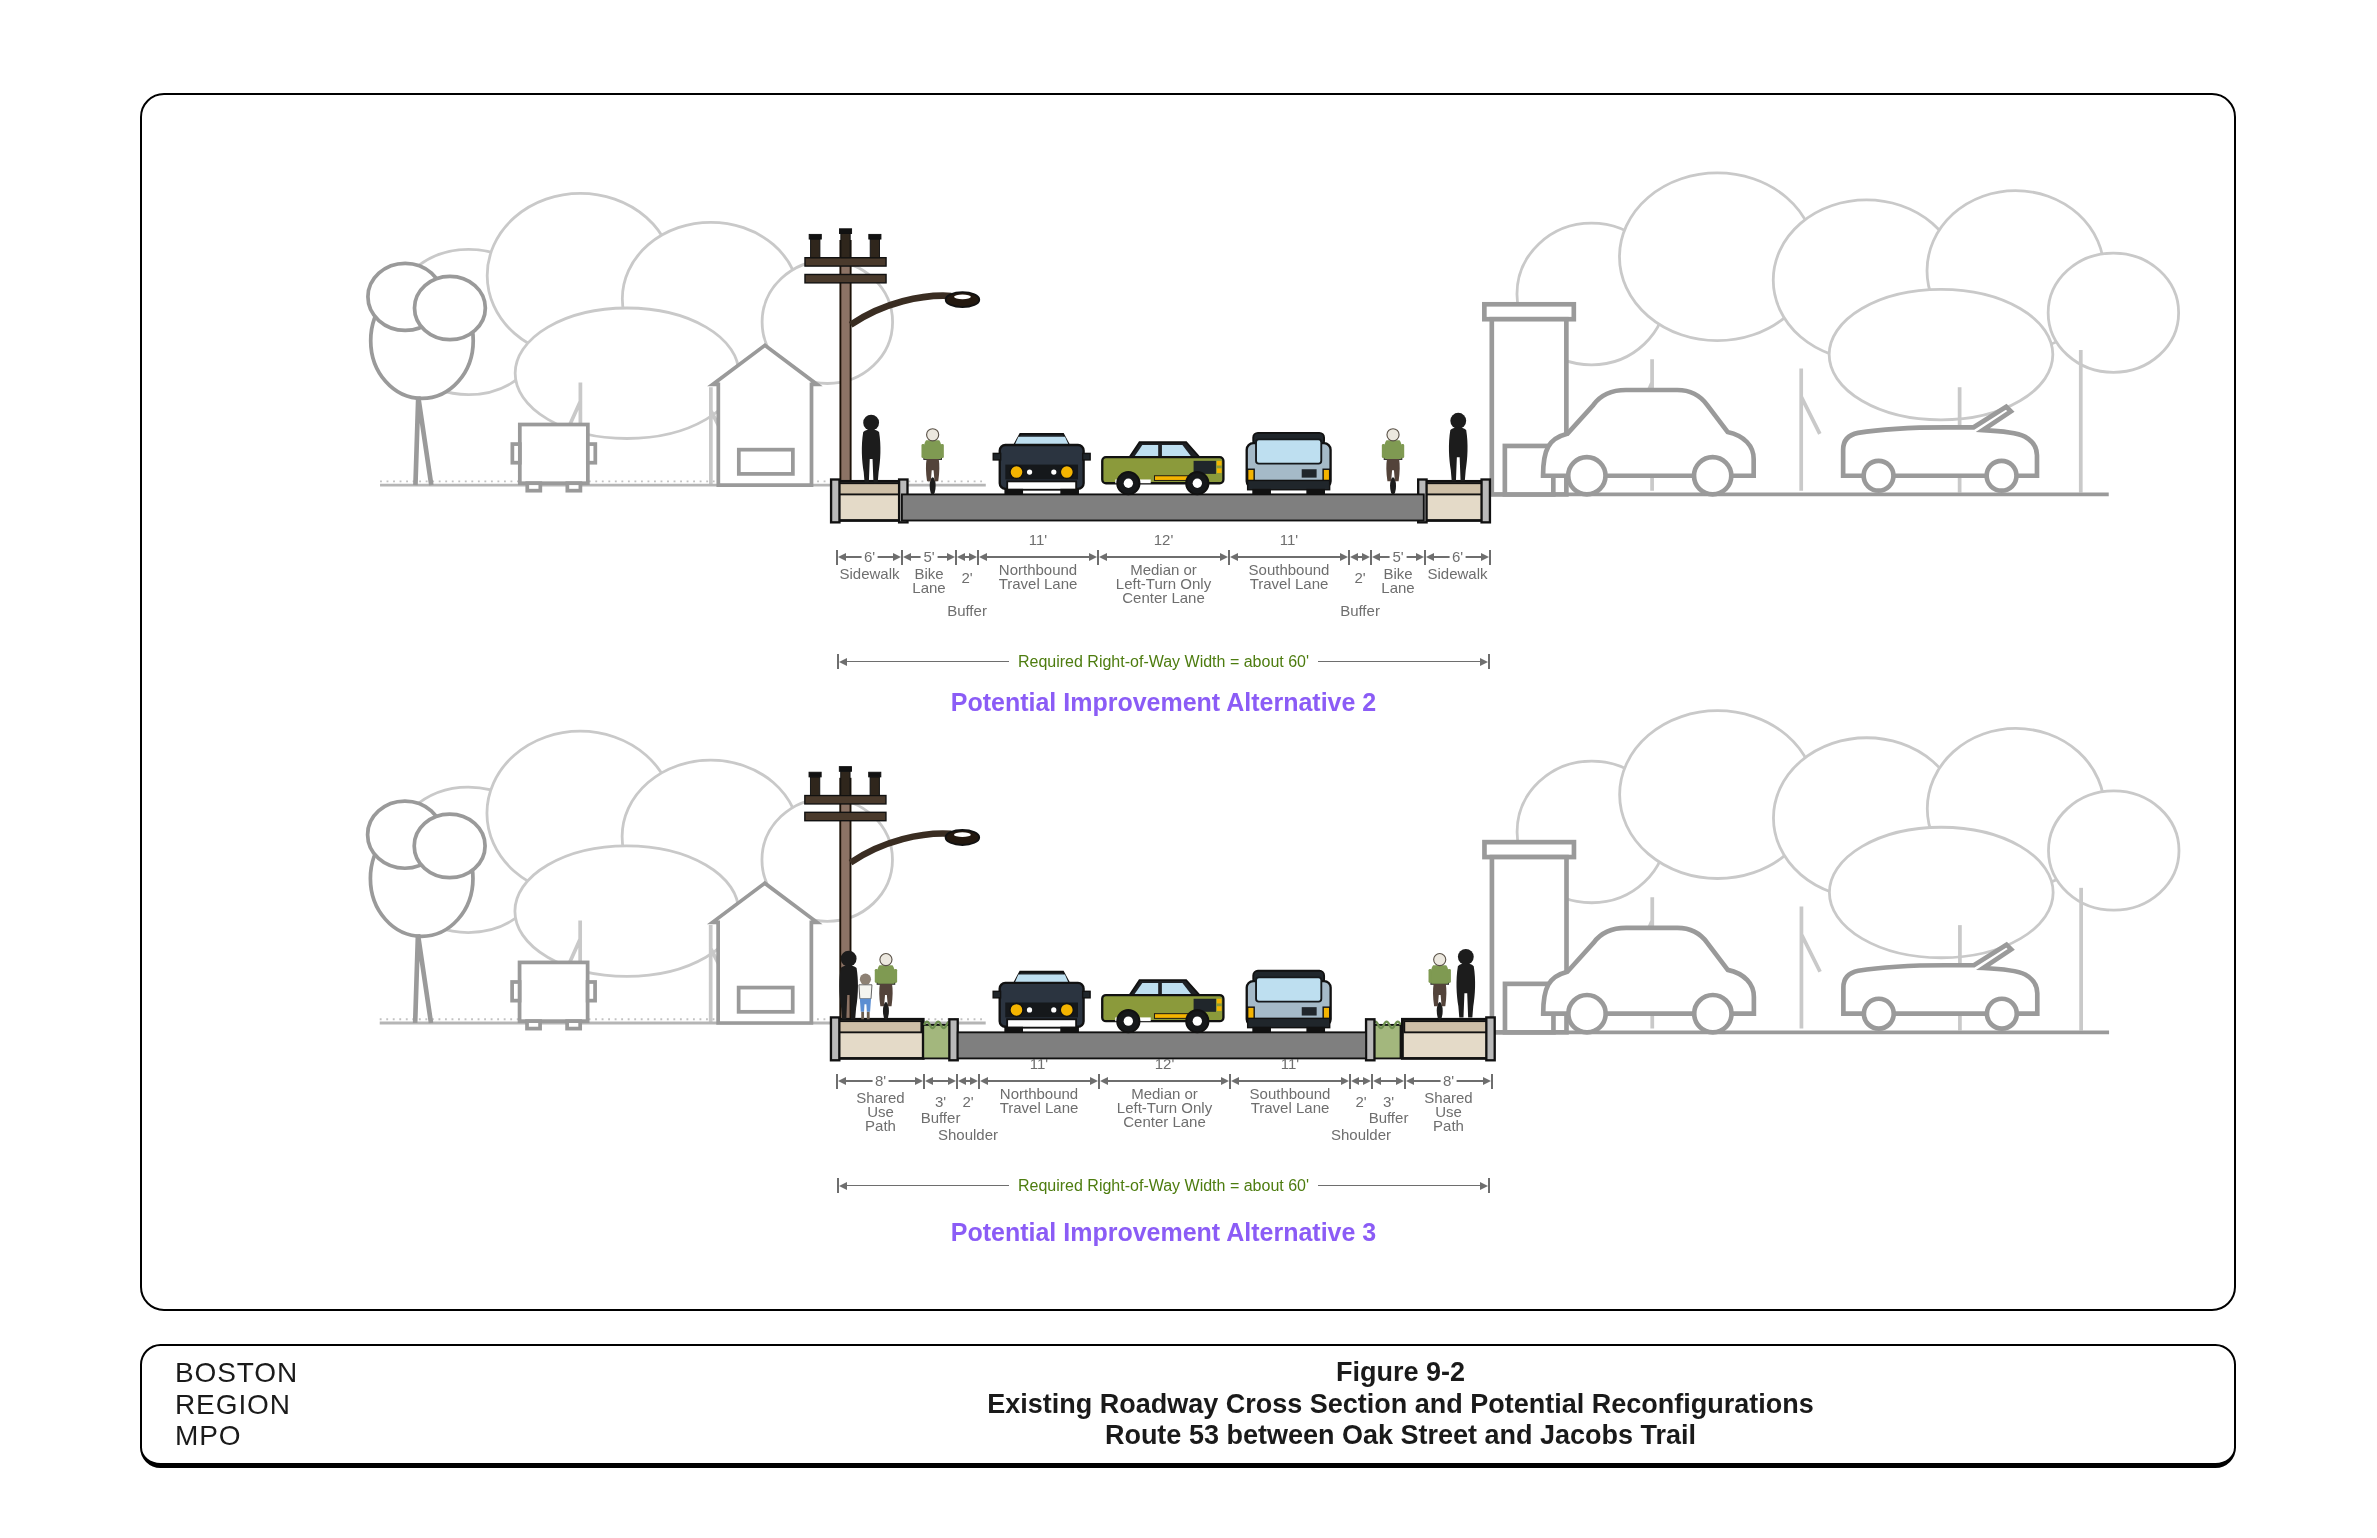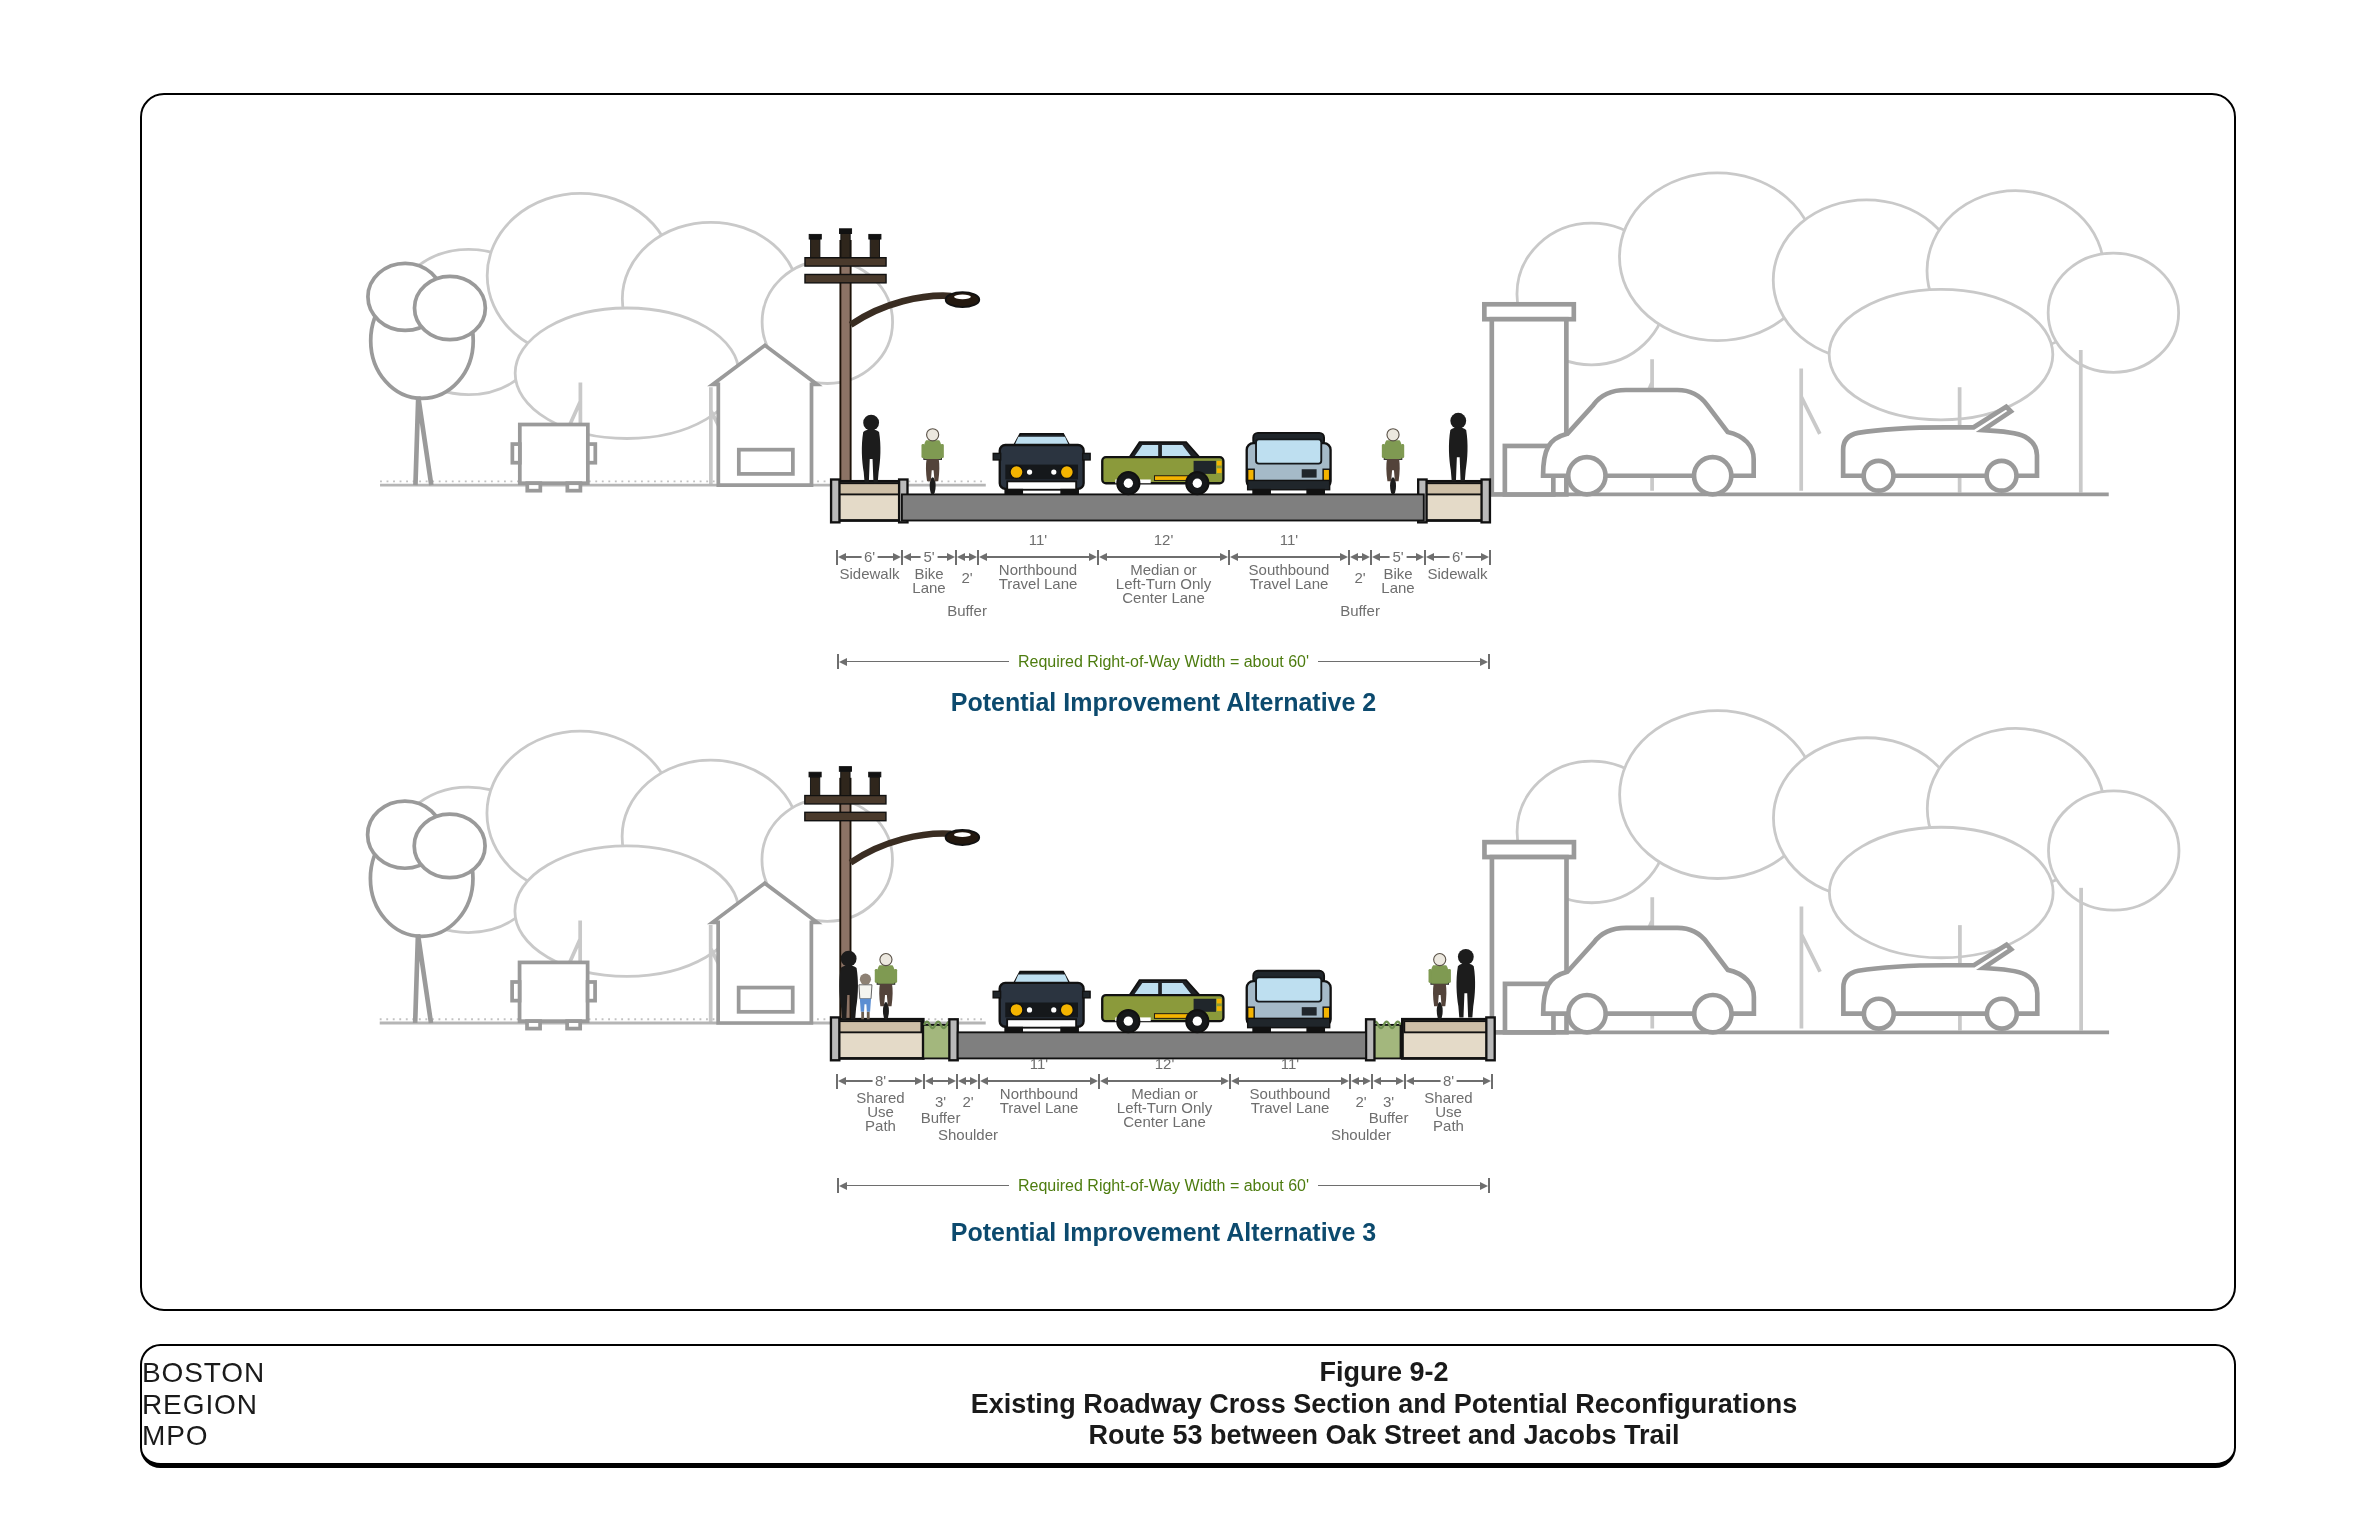--- a/index.html
+++ b/index.html
@@ -30,27 +30,27 @@
   .nar2 .w{top:20.5px;background:transparent;}
   .nar2 .n{top:54px;background:transparent;}
 
   
   .rowline{position:absolute;left:695px;width:653px;height:15px;display:flex;align-items:center;color:#4d7c0f;font-size:16px;}
   .row1{top:559px;}
   .row2{top:1083px;}
   .tick{flex:none;width:1.9px;height:15px;background:#6e6e6e;}
   .rowtext{flex:none;padding:0 9.3px;white-space:nowrap;}
 
-  .caption{position:absolute;left:695px;width:653px;text-align:center;font-size:25px;font-weight:bold;color:#0c4a6e;}
+  .caption{position:absolute;left:695px;width:653px;text-align:center;font-size:25px;font-weight:bold;color:#8b5cf6;}
   .cap1{top:593px;}
   .cap2{top:1123px;}
 
   
   .footer-box{position:absolute;left:140px;top:1344px;width:2092px;height:117px;border:2.8px solid #000;border-bottom-width:5.6px;border-radius:20.5px;background:#fff;display:flex;align-items:center;}
-  .footer-org{flex:none;width:392px;font-size:28px;letter-spacing:0.9px;line-height:1.12;}
+  .footer-org{flex:none;width:392px;font-size:28px;letter-spacing:0.9px;line-height:1.12;margin-left:33px;}
   .footer-title{flex:1;text-align:center;font-weight:bold;font-size:27px;line-height:1.18;}
   .footer-tagline{flex:none;width:447px;padding-right:43px;text-align:right;font-style:italic;font-size:24px;line-height:1.22;}
 </style>
 </head>
 <body>
 
 <div class="figure-box">
 
   <svg class="scene scene1" width="2092" height="438" viewBox="0 0 2244 470">
     <defs>

